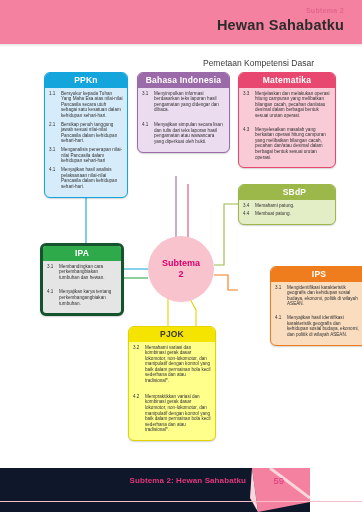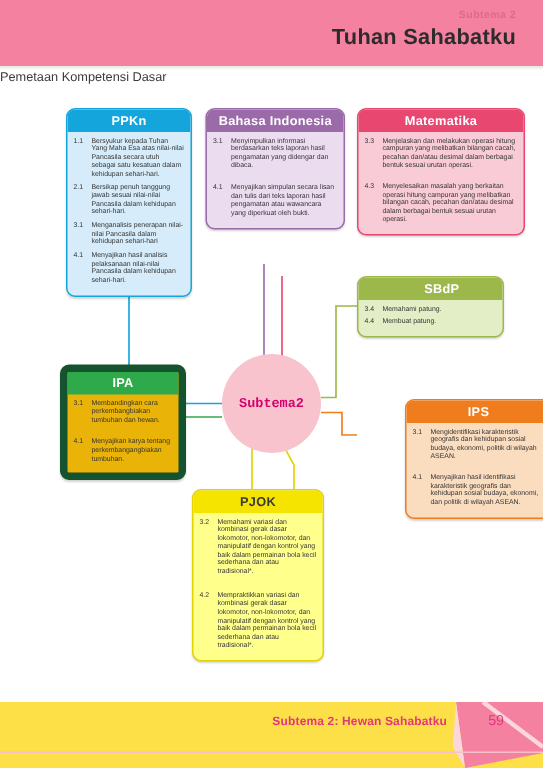--- a/index.html
+++ b/index.html
@@ -25,35 +25,34 @@
     position:absolute;right:18px;top:17px;
     font-size:14.5px;color:#2c2c2c;font-weight:bold;letter-spacing:.2px;
   }
   .header-shadow{
     position:absolute;left:0;top:44px;width:362px;height:3px;
     background:linear-gradient(to bottom,rgba(0,0,0,.10),rgba(0,0,0,0));
   }
 
   
   .diagram-title{
-    position:absolute;left:0;top:46px;width:314px;text-align:left;
+    position:absolute;left:0;top:58px;width:314px;text-align:right;
     font-size:8.5px;color:#3a3a3a;
   }
 
   
   .wires{position:absolute;left:0;top:0;width:362px;height:512px;}
 
   
   .center-node{
     position:absolute;left:148px;top:236px;width:66px;height:66px;
     border-radius:50%;
     background:#f9c3ce;
-    display:flex;align-items:center;justify-content:center;
+    display:flex;flex-direction:column;align-items:center;justify-content:center;
     z-index:6;
-    font-family:Liberation Mono, monospace;
   }
   .center-node .l1{font-size:9px;font-weight:bold;color:#d6006e;line-height:11px;}
   .center-node .l2{font-size:9px;font-weight:bold;color:#d6006e;line-height:11px;}
 
   
   .box{
     position:absolute;border-radius:6px;z-index:5;
     box-sizing:border-box;overflow:hidden;
     box-shadow:0 1px 1.5px rgba(0,0,0,.18);
   }
@@ -69,44 +68,44 @@
 
   
   #box-ppkn{left:44px;top:72px;width:84px;}
   #box-ppkn .bhead{background:#13a5dc;}
   #box-ppkn{background:#d6ecfa;border:1px solid #13a5dc;}
 
   #box-bindo{left:137px;top:72px;width:93px;}
   #box-bindo .bhead{background:#9b6aa8;}
   #box-bindo{background:#ecdcf0;border:1px solid #9b6aa8;}
 
-  #box-mtk{left:238px;top:72px;width:112px;}
+  #box-mtk{left:238px;top:72px;width:98px;}
   #box-mtk .bhead{background:#e8476f;}
   #box-mtk{background:#f9cbd6;border:1px solid #e8476f;}
 
   #box-sbdp{left:238px;top:184px;width:98px;}
   #box-sbdp .bhead{background:#9cb84a;padding-left:15px;}
   #box-sbdp{background:#e4eec6;border:1px solid #9cb84a;}
 
   #box-ipa{left:40px;top:243px;width:84px;}
   #box-ipa .bhead{background:#2faa4a;}
-  #box-ipa{background:#eab308;border:5px solid #14532d;}
+  #box-ipa{background:#e5e5e5;border:3px solid #14532d;}
 
   #box-ips{left:238px;top:266px;width:98px;margin-left:32px;}
   #box-ips .bhead{background:#ef7d1e;}
   #box-ips{background:#fadcbf;border:1px solid #ef7d1e;}
 
   #box-pjok{left:128px;top:326px;width:88px;}
   #box-pjok .bhead{background:#f5e400;color:#3a3a3a;}
   #box-pjok{background:#ffff8c;border:1px solid #e3d300;}
 
   
   .footer{
-    position:absolute;left:0;bottom:0;width:362px;height:44px;
-    background:#fde047;
+    position:absolute;left:0;bottom:0;width:310px;height:44px;
+    background:#0f172a;
   }
   .footer .ftext{
     position:absolute;right:64px;top:8px;
     font-size:8px;font-weight:bold;color:#e2377c;letter-spacing:.1px;
   }
   .footer .pnum{
     position:absolute;right:26px;top:7px;
     font-size:9.5px;font-weight:normal;color:#e2377c;
   }
   .footer-tri{position:absolute;right:0;bottom:0;width:100px;height:44px;}
@@ -114,21 +113,21 @@
     position:absolute;left:0;bottom:10px;width:362px;height:1px;background:#f6bfc9;
   }
 </style>
 </head>
 <body>
 
 <div class="page">
 
   <div class="header">
     <div class="sub">Subtema 2</div>
-    <div class="title">Tuhan Sahabatku</div>
+    <div class="title">Hewan Sahabatku</div>
   </div>
   <div class="header-shadow"></div>
 
   <div class="diagram-title">Pemetaan Kompetensi Dasar</div>
 
   <svg class="wires" viewBox="0 0 362 512">
 
     <path d="M86 190 L86 269 L148 269" fill="none" stroke="#13a5dc" stroke-width="1.1"></path>
 
     <path d="M176 176 L176 238" fill="none" stroke="#9b6aa8" stroke-width="1.1"></path>

